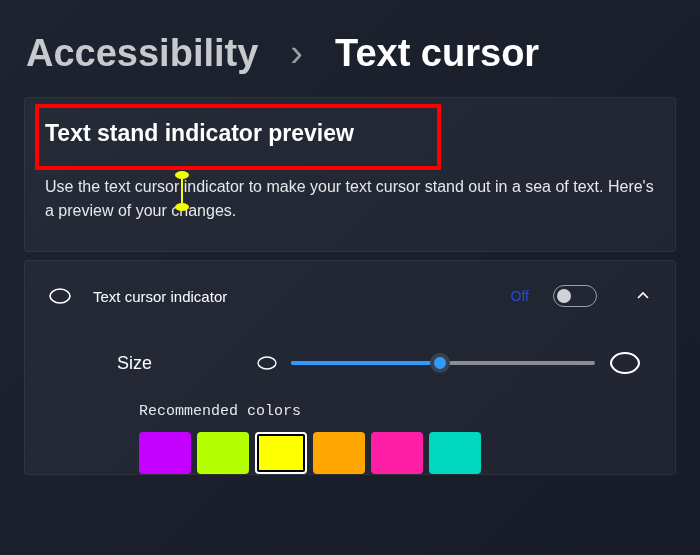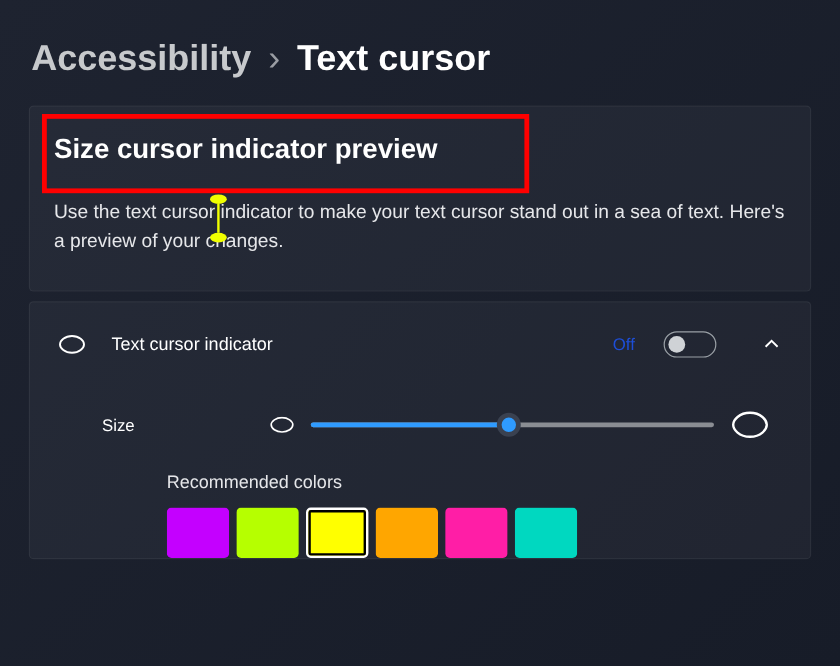--- a/index.html
+++ b/index.html
@@ -4,23 +4,23 @@
 <style>
   * { box-sizing: border-box; margin: 0; padding: 0; }
   body {
     width: 700px; height: 555px;
     background: linear-gradient(135deg, #1e2330 0%, #171c28 100%);
     font-family: "Segoe UI", sans-serif;
     color: #fff;
     overflow: hidden;
   }
   .breadcrumb {
-    display: flex; align-items: center; gap: 14px;
+    display: flex; align-items: center; gap: 32px;
     padding: 32px 26px 22px 26px;
-    font-size: 30px; font-weight: 600;
+    font-size: 38px; font-weight: 600;
   }
   .breadcrumb .parent { color: #c7c9cc; font-weight: 600; }
   .breadcrumb .chevron { color: #9a9da3; font-weight: 400; }
   .breadcrumb .current { color: #fff; text-align: right; }
   .card {
     margin: 0 24px 8px 24px;
     background: rgba(255,255,255,0.04);
     border: 1px solid rgba(255,255,255,0.05);
     border-radius: 4px;
   }
@@ -85,21 +85,21 @@
     width: 16px; height: 16px;
     margin-left: 18px;
     display:flex; align-items:center; justify-content:center;
     cursor: pointer;
   }
   .size-row {
     display: flex; align-items: center;
     padding: 20px 24px 24px 24px;
     gap: 20px;
   }
-  .size-row .label { font-size: 14px; width: 120px; margin-left: 36px; }
+  .size-row .label { font-size: 18px; width: 120px; margin-left: 68px; }
   .slider-wrap {
     display: flex; align-items: center; gap: 14px; flex: 1;
     padding-right: 10px;
   }
   .slider {
     flex: 1; height: 4px;
     background: #8a8d93;
     border-radius: 2px;
     position: relative;
     cursor: pointer;
@@ -112,21 +112,21 @@
   }
   .slider .thumb {
     position: absolute; top: 50%; left: 49%;
     width: 20px; height: 20px;
     background: #2f9bff;
     border: 4px solid #3a4150;
     border-radius: 50%;
     transform: translate(-50%, -50%);
   }
   .blob-sm svg, .blob-lg svg { display:block; }
-  .rec-section { padding: 4px 24px 0 24px; }
+  .rec-section { padding: 4px 24px 0 24px; font-family: Liberation Mono, monospace; }
   .rec-label {
     font-size: 15px; color: #e6e7ea;
     margin-left: 90px; margin-bottom: 12px;
   }
   .swatches {
     display: flex; gap: 6px;
     margin-left: 90px;
   }
   .swatch {
     width: 52px; height: 42px;
@@ -140,21 +140,21 @@
 <body>
 
 <div class="breadcrumb">
   <span class="parent">Accessibility</span>
   <span class="chevron">›</span>
   <span class="current">Text cursor</span>
 </div>
 
 <div class="card preview-card">
   <div class="hl-box"></div>
-  <div class="preview-title">Size cursor indicator preview</div>
+  <div class="preview-title">Text stand indicator preview</div>
   <div class="preview-desc">
     <span>Use the text cursor indicator to make your text cursor stand out in a sea of text. Here's a preview of your changes.</span>
     <div class="cursor-ind">
       <div class="cap"></div>
         <div class="bar"></div>
         <div class="cap"></div>
     </div>
   </div>
 </div>
 

